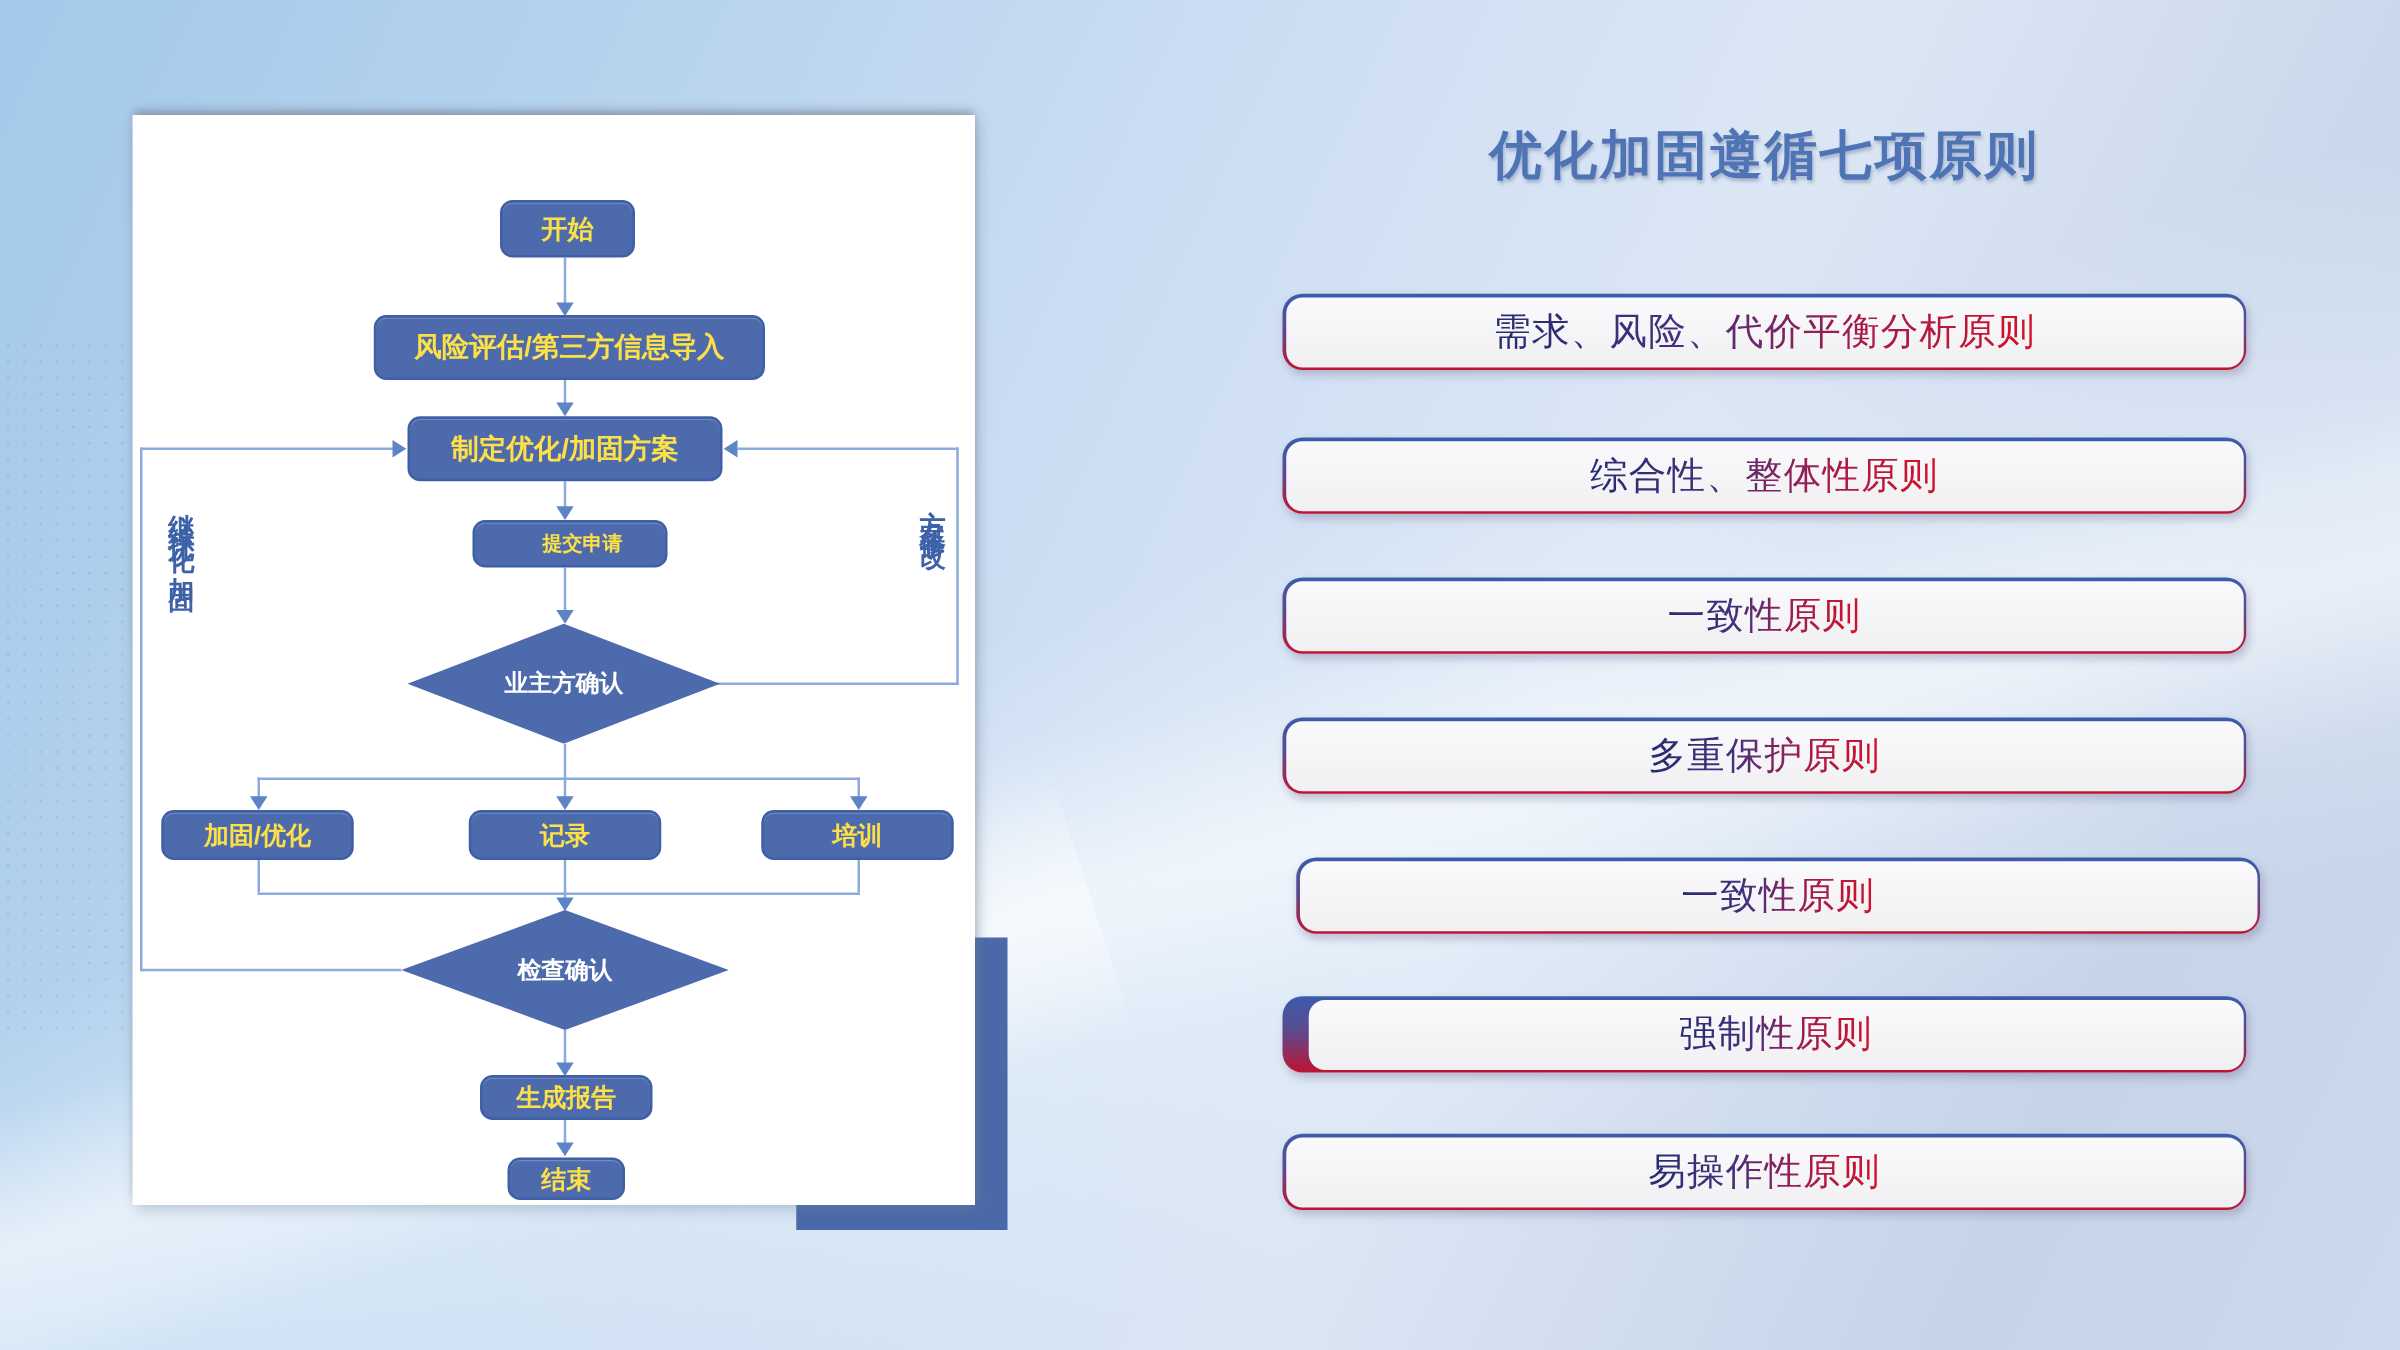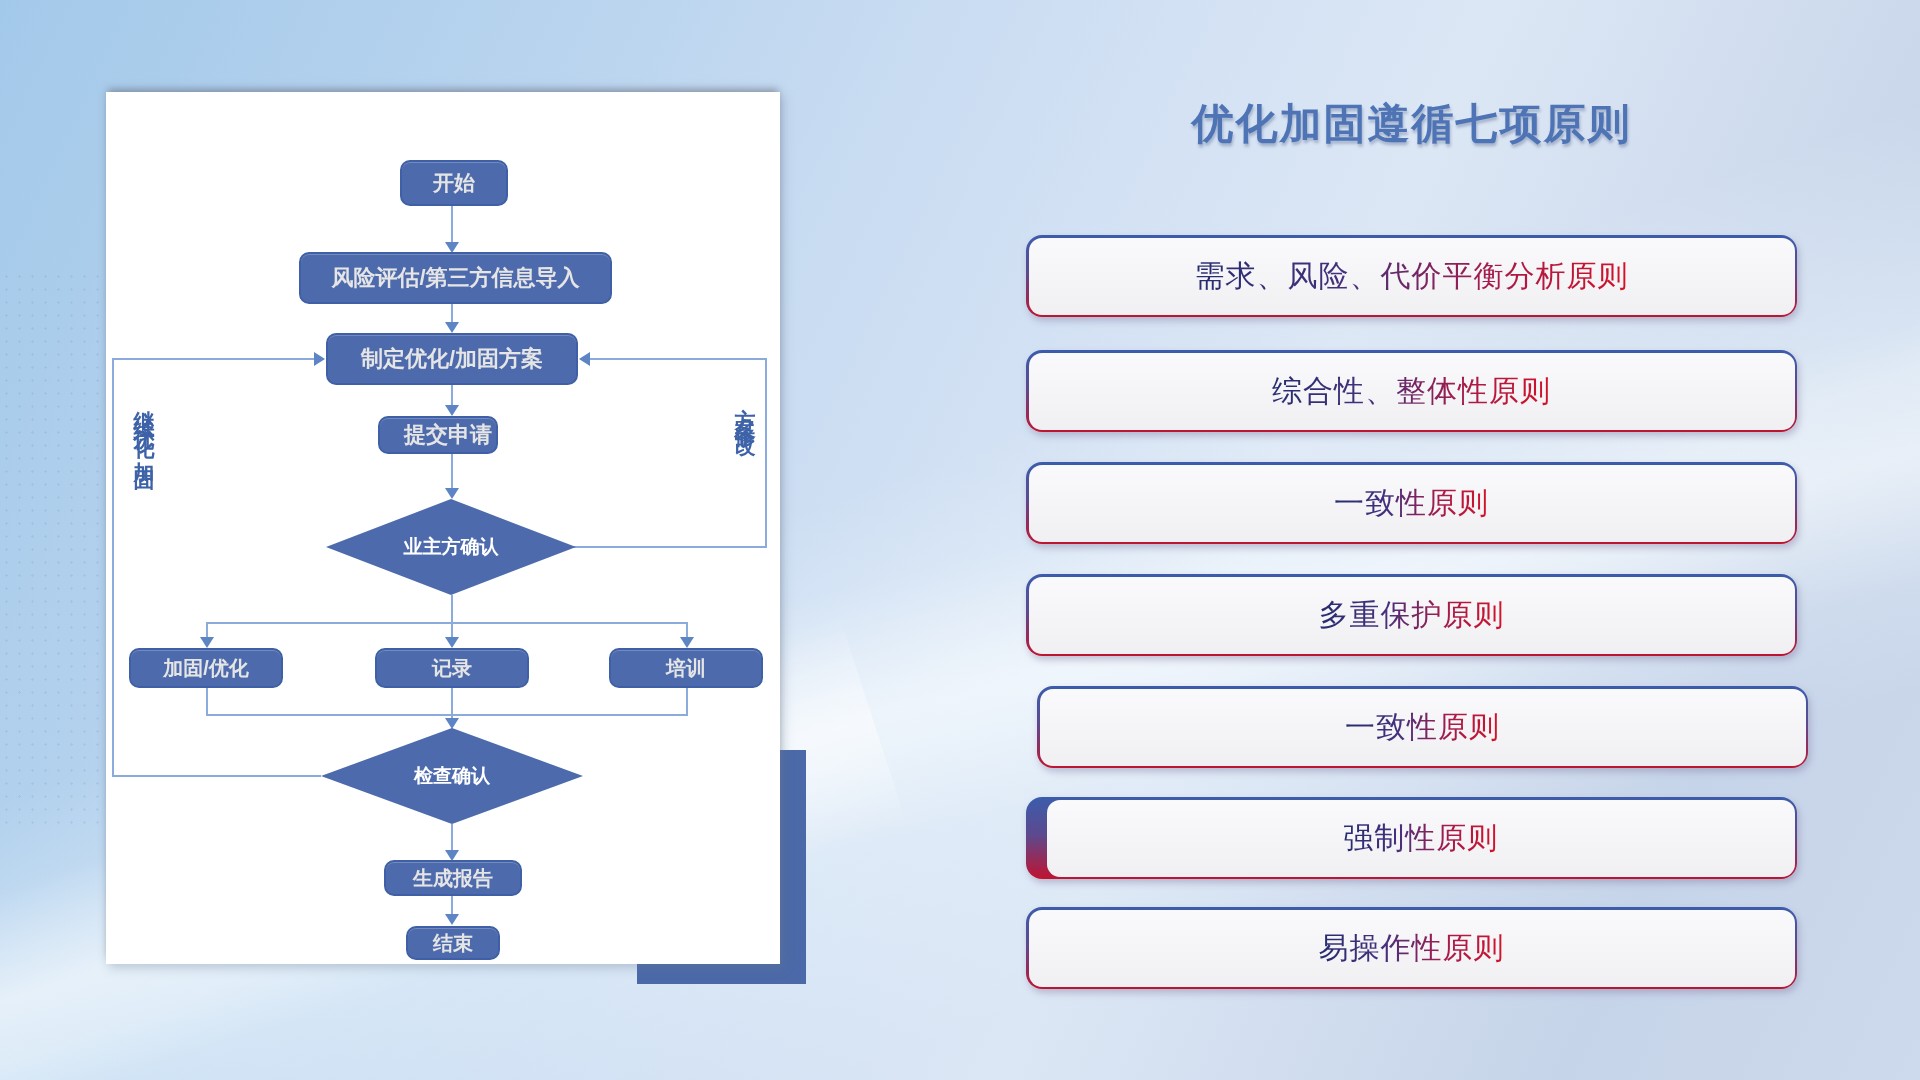--- a/index.html
+++ b/index.html
@@ -20,35 +20,35 @@
   .dots{left:0;top:270px;width:130px;height:560px;
     background-image:radial-gradient(rgba(80,120,185,.4) 1.2px,transparent 1.4px);
     background-size:13px 13px;opacity:.35;}
   
   .accent{left:637px;top:750px;width:169px;height:234px;background:#4b69a8;}
   
   .card{left:106px;top:92px;width:674px;height:872px;background:#ffffff;
     box-shadow:0 -5px 7px -2px rgba(108,115,132,.6), 3px 4px 10px rgba(110,125,150,.35);}
   
   .node{position:absolute;display:flex;align-items:center;justify-content:center;
-    background:#4d6bac;border:2px solid #3f60a6;border-radius:10px;color:#e5e5e5;
+    background:#4d6bac;border:2px solid #3f60a6;border-radius:10px;color:#fde047;
     font-weight:bold;box-sizing:border-box;box-shadow:inset 0 1px 0 rgba(255,255,255,.22);}
   .diamond{position:absolute;display:flex;align-items:center;justify-content:center;
     background:#4d6bac;color:#fff;font-weight:bold;
     clip-path:polygon(50% 0,100% 50%,50% 100%,0 50%);}
   .ln{position:absolute;background:#8aabdb;}
   .ar-d{position:absolute;width:0;height:0;border-left:7px solid transparent;border-right:7px solid transparent;border-top:11px solid #5d84c5;}
   .ar-r{position:absolute;width:0;height:0;border-top:7px solid transparent;border-bottom:7px solid transparent;border-left:11px solid #5d84c5;}
   .ar-l{position:absolute;width:0;height:0;border-top:7px solid transparent;border-bottom:7px solid transparent;border-right:11px solid #5d84c5;}
   .vlabel{position:absolute;writing-mode:vertical-rl;color:#3d62a8;font-weight:bold;
     font-size:21px;letter-spacing:9px;line-height:1;}
   
   .title{left:1026px;top:96px;width:771px;text-align:center;font-size:42px;font-weight:bold;
     color:#4f74b5;text-shadow:1px 3px 3px rgba(62,84,130,.35);letter-spacing:2px;}
-  .pbox{position:absolute;left:1026px;width:771px;height:82px;border-radius:16px;
+  .pbox{position:absolute;left:1026px;width:771px;height:61px;border-radius:16px;
     background:linear-gradient(180deg,#3b5cab 0%,#5b4a90 45%,#c01330 100%);
     padding:2.5px;box-sizing:border-box;box-shadow:2px 4px 7px rgba(125,115,155,.4);}
   .pbox-in{width:100%;height:100%;border-radius:13px;display:flex;align-items:center;justify-content:center;
     background:linear-gradient(180deg,#fafafc 0%,#f0f0f3 100%);}
   .ptext{font-size:30px;letter-spacing:1px;display:inline-block;
     background:linear-gradient(90deg,#262c6f 0%,#45307c 35%,#a61b4a 68%,#d21228 100%);
     -webkit-background-clip:text;background-clip:text;color:transparent;}
 </style>
 </head>
 <body>
@@ -109,21 +109,21 @@
   </div>
 
 <div class="node" style="left:299px;top:252px;width:313px;height:52px;font-size:22px;">
     <span>风险评估/第三方信息导入</span>
   </div>
 
 <div class="node" style="left:326px;top:333px;width:252px;height:52px;font-size:22px;">
     <span>制定优化/加固方案</span>
   </div>
 
-<div class="node" style="left:378px;top:416px;width:120px;height:38px;font-size:22px;padding-left:20px;">
+<div class="node" style="left:378px;top:416px;width:156px;height:38px;font-size:16px;padding-left:20px;">
     <span>提交申请</span>
   </div>
 
 <div class="diamond" style="left:326px;top:499px;width:250px;height:96px;font-size:19px;">
     <span>业主方确认</span>
   </div>
 
 <div class="node" style="left:129px;top:648px;width:154px;height:40px;font-size:20px;">
     <span>加固/优化</span>
   </div>

